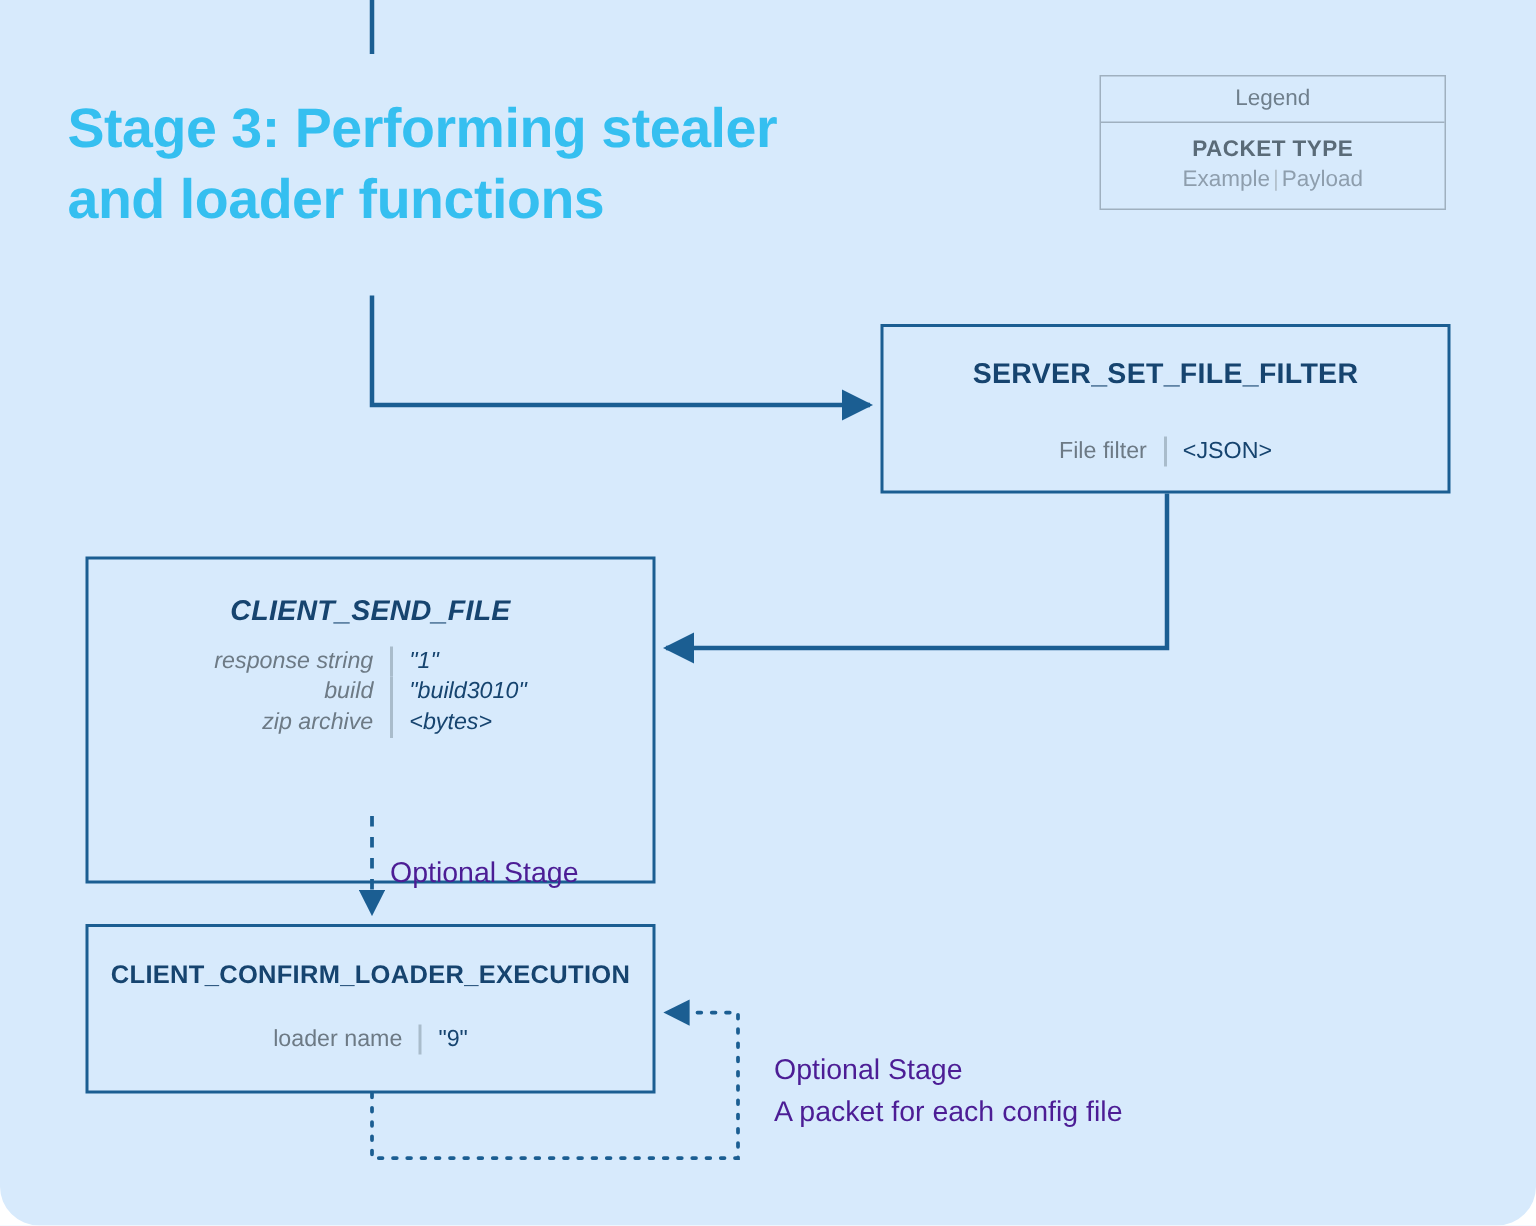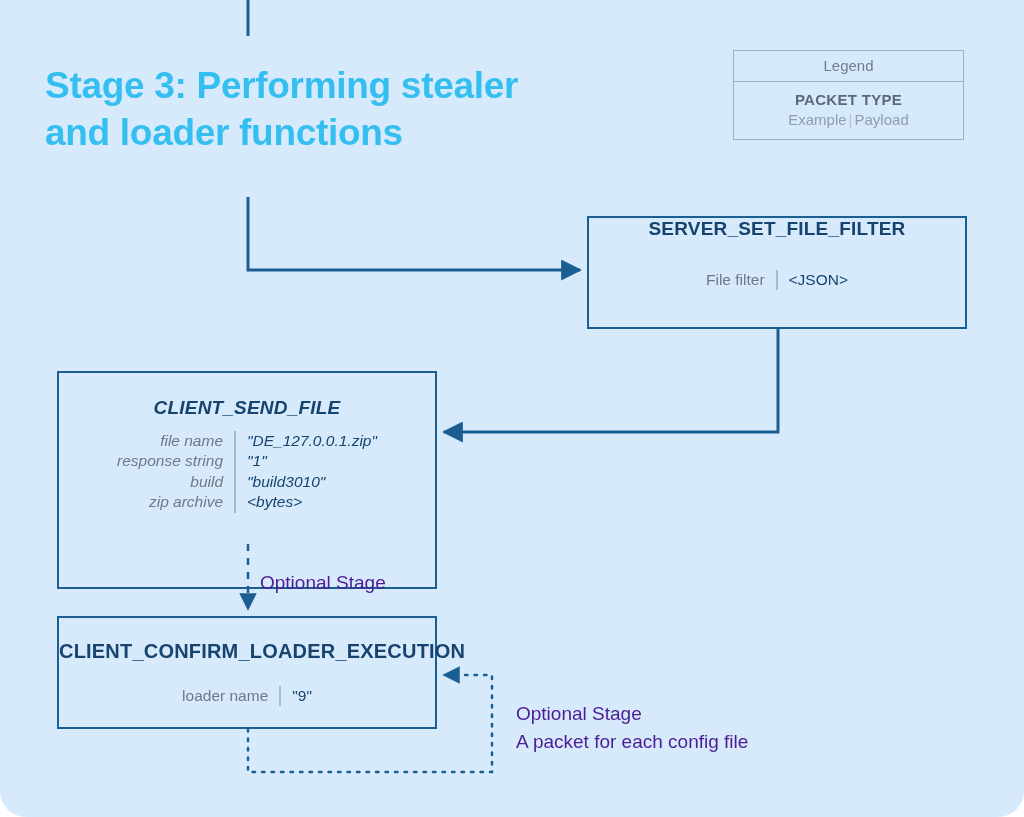--- a/index.html
+++ b/index.html
@@ -101,29 +101,29 @@
     padding-right: 11px;
   }
   .pkt-value {
     color: #16446f;
     text-align: left;
     padding-left: 11px;
     border-left: 2px solid #a9bccb;
   }
 
   #box-server { left: 587px; top: 216px; width: 380px; height: 113px; }
-  #box-server .pkt-title { font-size: 19px; }
+  #box-server .pkt-title { font-size: 19px; margin-top: 21px; }
   #box-server .pkt-rows { margin-top: 30px; }
 
   #box-send { left: 57px; top: 371px; width: 380px; height: 218px; font-style: italic; }
   #box-send .pkt-title { font-size: 19px; margin-top: 24px; }
   #box-send .pkt-rows { margin-top: 12px; }
 
   #box-confirm { left: 57px; top: 616px; width: 380px; height: 113px; }
-  #box-confirm .pkt-title { font-size: 20px; margin-top: 22px; }
+  #box-confirm .pkt-title { font-size: 17px; margin-top: 22px; }
   #box-confirm .pkt-rows { margin-top: 23px; }
 
   
   .edge-label {
     position: absolute;
     color: #4c1d95;
     font-size: 19px;
     line-height: 1.45;
     white-space: pre-line;
   }
@@ -184,24 +184,20 @@
         <span class="pkt-label">File filter</span>
         <span class="pkt-value">&lt;JSON&gt;</span>
       </div>
     </div>
   </div>
 
   <div class="pkt" id="box-send">
     <div class="pkt-title">CLIENT_SEND_FILE</div>
     <div class="pkt-rows">
       <div class="pkt-row">
-        <span class="pkt-label">file name</span>
-        <span class="pkt-value">"DE_127.0.0.1.zip"</span>
-      </div>
-      <div class="pkt-row">
         <span class="pkt-label">response string</span>
         <span class="pkt-value">"1"</span>
       </div>
       <div class="pkt-row">
         <span class="pkt-label">build</span>
         <span class="pkt-value">"build3010"</span>
       </div>
       <div class="pkt-row">
         <span class="pkt-label">zip archive</span>
         <span class="pkt-value">&lt;bytes&gt;</span>

